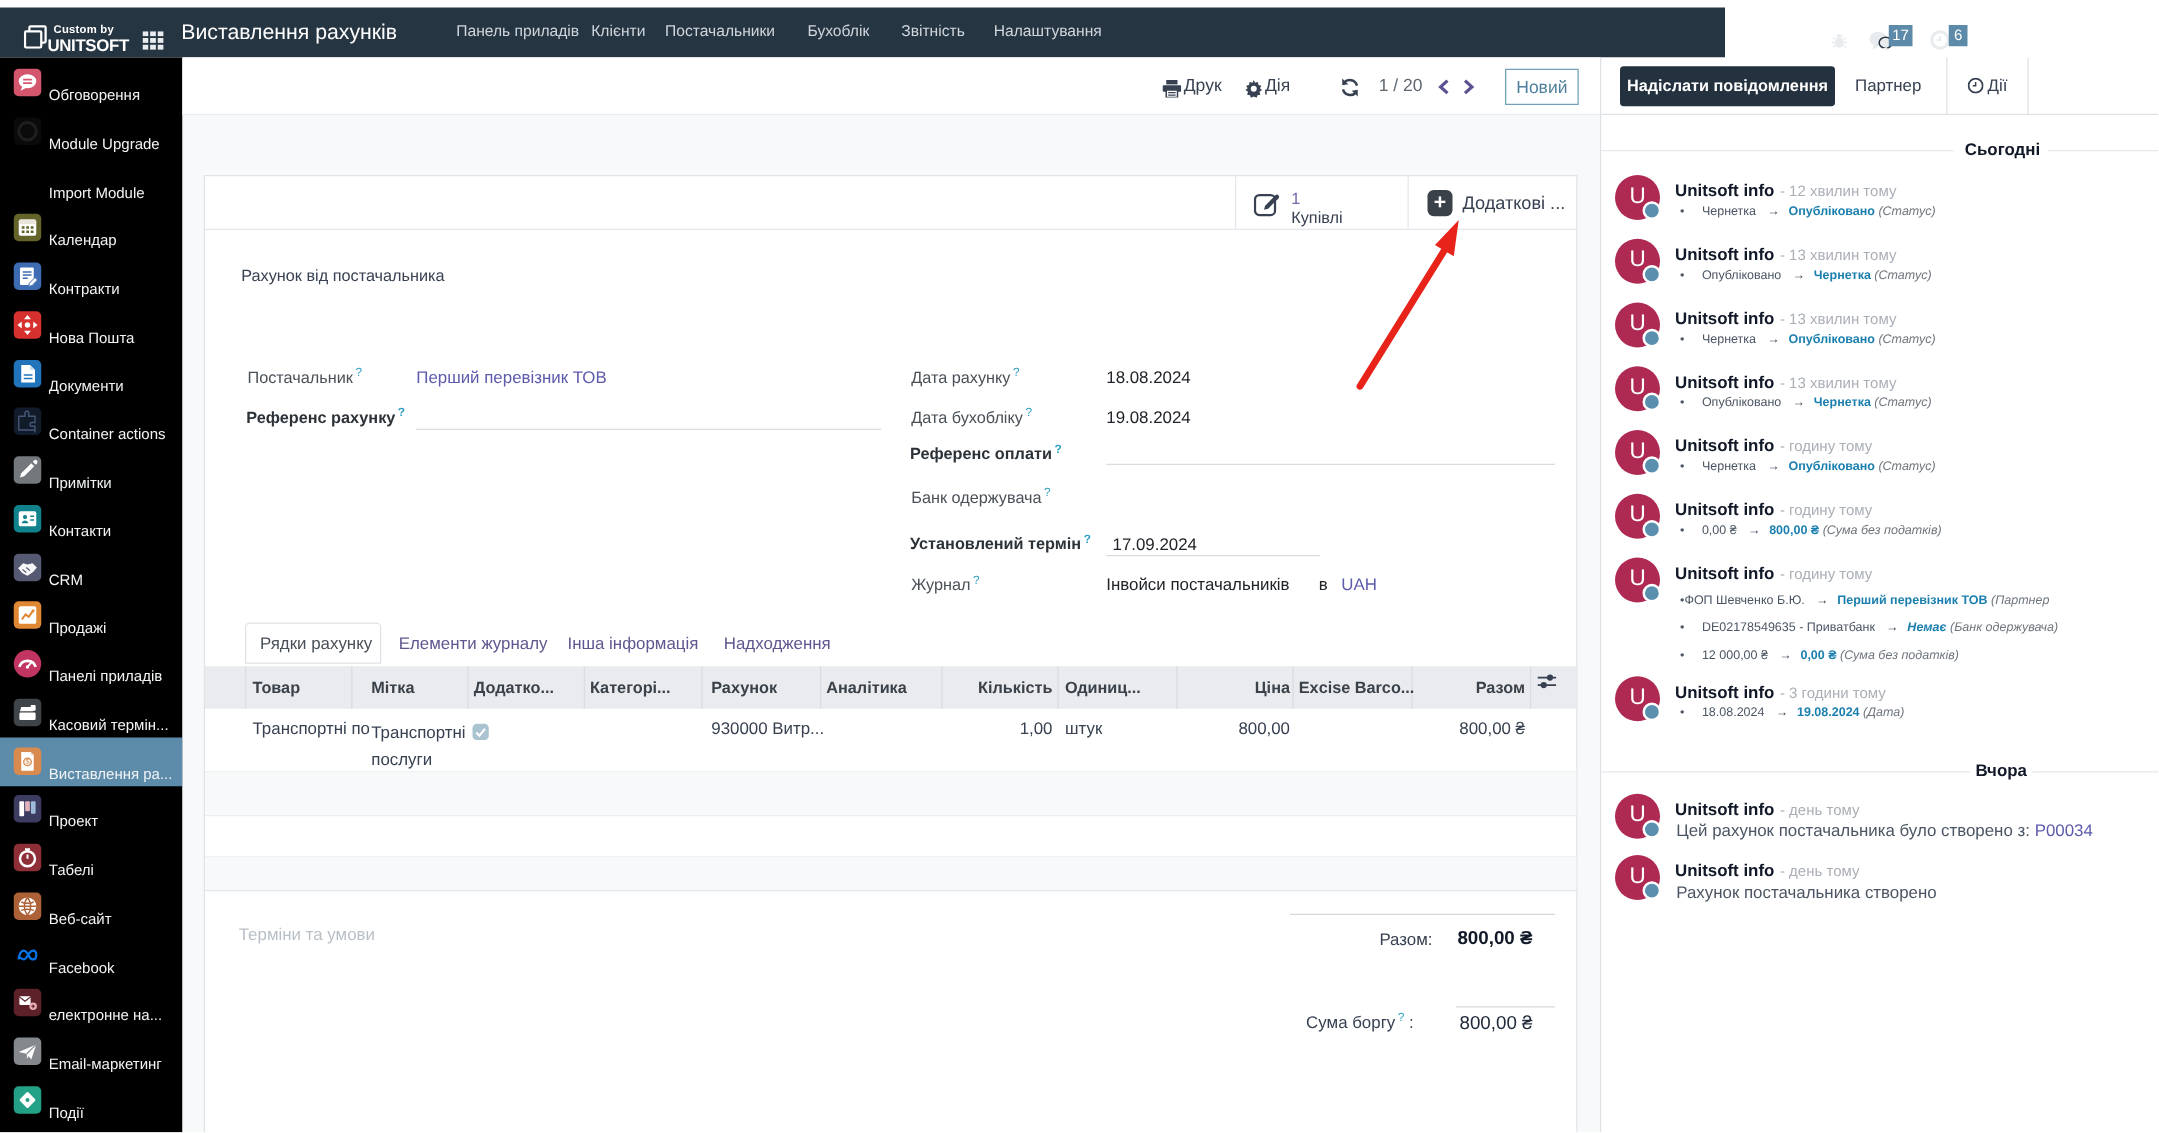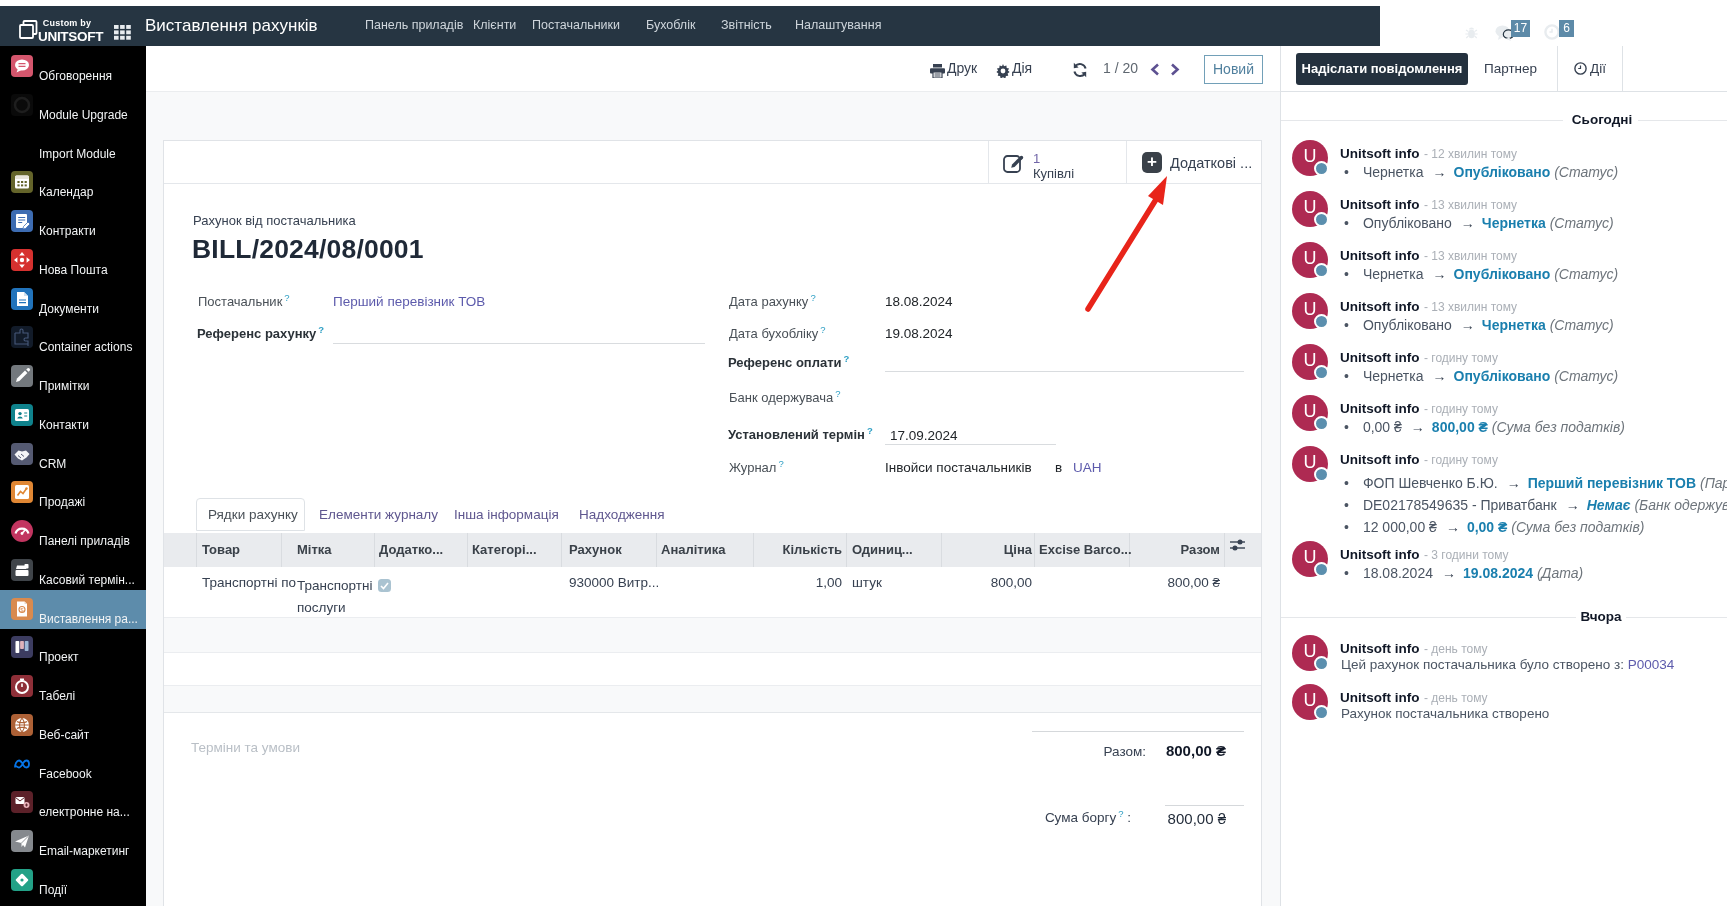--- a/index.html
+++ b/index.html
@@ -20,21 +20,21 @@
   .lblb{position:absolute;font-size:13px;color:#2b3238;font-weight:700;white-space:nowrap;}
   .val{position:absolute;font-size:13.5px;color:#212529;white-space:nowrap;}
   .lnk{color:#5d5bac;}
   .q{font-size:9.5px;color:#2e9fc4;margin-left:2px;position:relative;top:-5px;}
   .uline{position:absolute;height:1px;background:#d9dcdf;}
   .msg-name{font-size:13.5px;font-weight:700;color:#111827;}
   .msg-time{font-size:12px;color:#aaafb6;}
   .trk-old{color:#4b5563;}
   .trk-new{color:#1a7fae;font-weight:700;}
   .trk-par{color:#6e757c;font-style:italic;}
-  .trk{position:absolute;font-size:14px;white-space:nowrap;color:#4b5563;text-align:center;}
+  .trk{position:absolute;font-size:10px;white-space:nowrap;color:#4b5563;text-align:center;}
   .thead{top:401px;font-size:13px;font-weight:700;color:#3a4149;white-space:nowrap;}
   .trow{font-size:13.5px;color:#374151;white-space:nowrap;}
   .colsep{position:absolute;top:392px;width:1px;height:34px;background:#d9dce0;}
   .av{position:absolute;width:36px;height:36px;border-radius:50%;background:#ae2a52;color:#fff;font-weight:400;font-size:18px;text-align:center;line-height:33px;}
   .avd{position:absolute;width:11px;height:11px;border-radius:50%;background:#5b8fae;border:2.5px solid #fff;}
 </style>
 </head>
 <body>
 <div id="page">
   <div id="nav">
@@ -312,21 +312,20 @@
           <path d="M8.2 14.8l.9-3.3 8.3-8.3 2.4 2.4-8.3 8.3z" fill="#374151"></path>
           <path d="M16.2 4.4l2.4 2.4 1.2-1.2a1.7 1.7 0 0 0-2.4-2.4z" fill="#374151"></path>
         </svg>
       <div class="abs" style="left:869px;top:10px;font-size:13px;color:#7166a8;">1</div>
       <div class="abs" style="left:869px;top:25px;font-size:13px;color:#374151;">Купівлі</div>
       <div class="abs" style="left:978px;top:11px;width:20px;height:21px;background:#3a4149;border-radius:5px;"></div>
       <div class="abs" style="left:978px;top:11px;width:20px;height:21px;color:#fff;font-size:17px;font-weight:700;text-align:center;line-height:20px;">+</div>
       <div class="abs" style="left:1006px;top:14px;font-size:14.5px;color:#374151;">Додаткові ...</div>
 
       <div class="abs" style="left:29px;top:72px;font-size:13px;color:#374151;">Рахунок від постачальника</div>
-      <div class="abs" style="left:28px;top:93px;font-size:26.5px;font-weight:600;color:#1f2937;letter-spacing:.2px;">BILL/2024/08/0001</div>
 
       <div class="lbl" style="left:34px;top:153px;">Постачальник<span class="q">?</span></div>
       <div class="val lnk" style="left:169px;top:153px;">Перший перевізник ТОВ</div>
       <div class="lblb" style="left:33px;top:185px;">Референс рахунку<span class="q">?</span></div>
       <div class="uline" style="left:169px;top:202px;width:372px;"></div>
 
       <div class="lbl" style="left:565px;top:153px;">Дата рахунку<span class="q">?</span></div>
       <div class="val" style="left:721px;top:153px;">18.08.2024</div>
       <div class="lbl" style="left:565px;top:185px;">Дата бухобліку<span class="q">?</span></div>
       <div class="val" style="left:721px;top:185px;">19.08.2024</div>
@@ -433,21 +432,21 @@
     <div class="abs" style="left:59px;top:251px;white-space:nowrap;"><span class="msg-name">Unitsoft info</span> <span class="msg-time">- 13 хвилин тому</span></div>
     <div class="trk" style="left:63px;top:271px">•<span style="margin-left:14px" class="trk-old">Опубліковано</span><span style="margin:0 7px 0 9px;color:#374151">→</span><span class="trk-new">Чернетка</span> <span class="trk-par">(Статус)</span></div>
     <div class="av" style="left:11px;top:298px">U<span class="avd" style="left:22px;top:21px"></span></div>
     <div class="abs" style="left:59px;top:302px;white-space:nowrap;"><span class="msg-name">Unitsoft info</span> <span class="msg-time">- годину тому</span></div>
     <div class="trk" style="left:63px;top:322px">•<span style="margin-left:14px" class="trk-old">Чернетка</span><span style="margin:0 7px 0 9px;color:#374151">→</span><span class="trk-new">Опубліковано</span> <span class="trk-par">(Статус)</span></div>
     <div class="av" style="left:11px;top:349px">U<span class="avd" style="left:22px;top:21px"></span></div>
     <div class="abs" style="left:59px;top:353px;white-space:nowrap;"><span class="msg-name">Unitsoft info</span> <span class="msg-time">- годину тому</span></div>
     <div class="trk" style="left:63px;top:373px">•<span style="margin-left:14px" class="trk-old">0,00 ₴</span><span style="margin:0 7px 0 9px;color:#374151">→</span><span class="trk-new">800,00 ₴</span> <span class="trk-par">(Сума без податків)</span></div>
     <div class="av" style="left:11px;top:400px">U<span class="avd" style="left:22px;top:21px"></span></div>
     <div class="abs" style="left:59px;top:404px;white-space:nowrap;"><span class="msg-name">Unitsoft info</span> <span class="msg-time">- годину тому</span></div>
-    <div class="trk" style="left:63px;top:429px">•<span style="margin-left:14px" class="trk-old">ФОП Шевченко Б.Ю.</span><span style="margin:0 7px 0 9px;color:#374151">→</span><span class="trk-new">Перший перевізник ТОВ</span> <span class="trk-par">(Партнер</span></div>
+    <div class="trk" style="left:63px;top:429px">•<span style="margin-left:0" class="trk-old">ФОП Шевченко Б.Ю.</span><span style="margin:0 7px 0 9px;color:#374151">→</span><span class="trk-new">Перший перевізник ТОВ</span> <span class="trk-par">(Партнер</span></div>
     <div class="trk" style="left:63px;top:451px">•<span style="margin-left:14px" class="trk-old">DE02178549635 - Приватбанк</span><span style="margin:0 7px 0 9px;color:#374151">→</span><span class="trk-new" style="font-style:italic">Немає</span> <span class="trk-par">(Банк одержувача)</span></div>
     <div class="trk" style="left:63px;top:473px">•<span style="margin-left:14px" class="trk-old">12 000,00 ₴</span><span style="margin:0 7px 0 9px;color:#374151">→</span><span class="trk-new">0,00 ₴</span> <span class="trk-par">(Сума без податків)</span></div>
     <div class="av" style="left:11px;top:495px">U<span class="avd" style="left:22px;top:21px"></span></div>
     <div class="abs" style="left:59px;top:499px;white-space:nowrap;"><span class="msg-name">Unitsoft info</span> <span class="msg-time">- 3 години тому</span></div>
     <div class="trk" style="left:63px;top:519px">•<span style="margin-left:14px" class="trk-old">18.08.2024</span><span style="margin:0 7px 0 9px;color:#374151">→</span><span class="trk-new">19.08.2024</span> <span class="trk-par">(Дата)</span></div>
     <div class="av" style="left:11px;top:589px">U<span class="avd" style="left:22px;top:21px"></span></div>
     <div class="abs" style="left:59px;top:593px;white-space:nowrap;"><span class="msg-name">Unitsoft info</span> <span class="msg-time">- день тому</span></div>
     <div class="abs" style="left:60px;top:611px;font-size:13.5px;color:#4b5563;white-space:nowrap;">Цей рахунок постачальника було створено з: <span class="lnk">P00034</span></div>
     <div class="av" style="left:11px;top:638px">U<span class="avd" style="left:22px;top:21px"></span></div>
     <div class="abs" style="left:59px;top:642px;white-space:nowrap;"><span class="msg-name">Unitsoft info</span> <span class="msg-time">- день тому</span></div>

